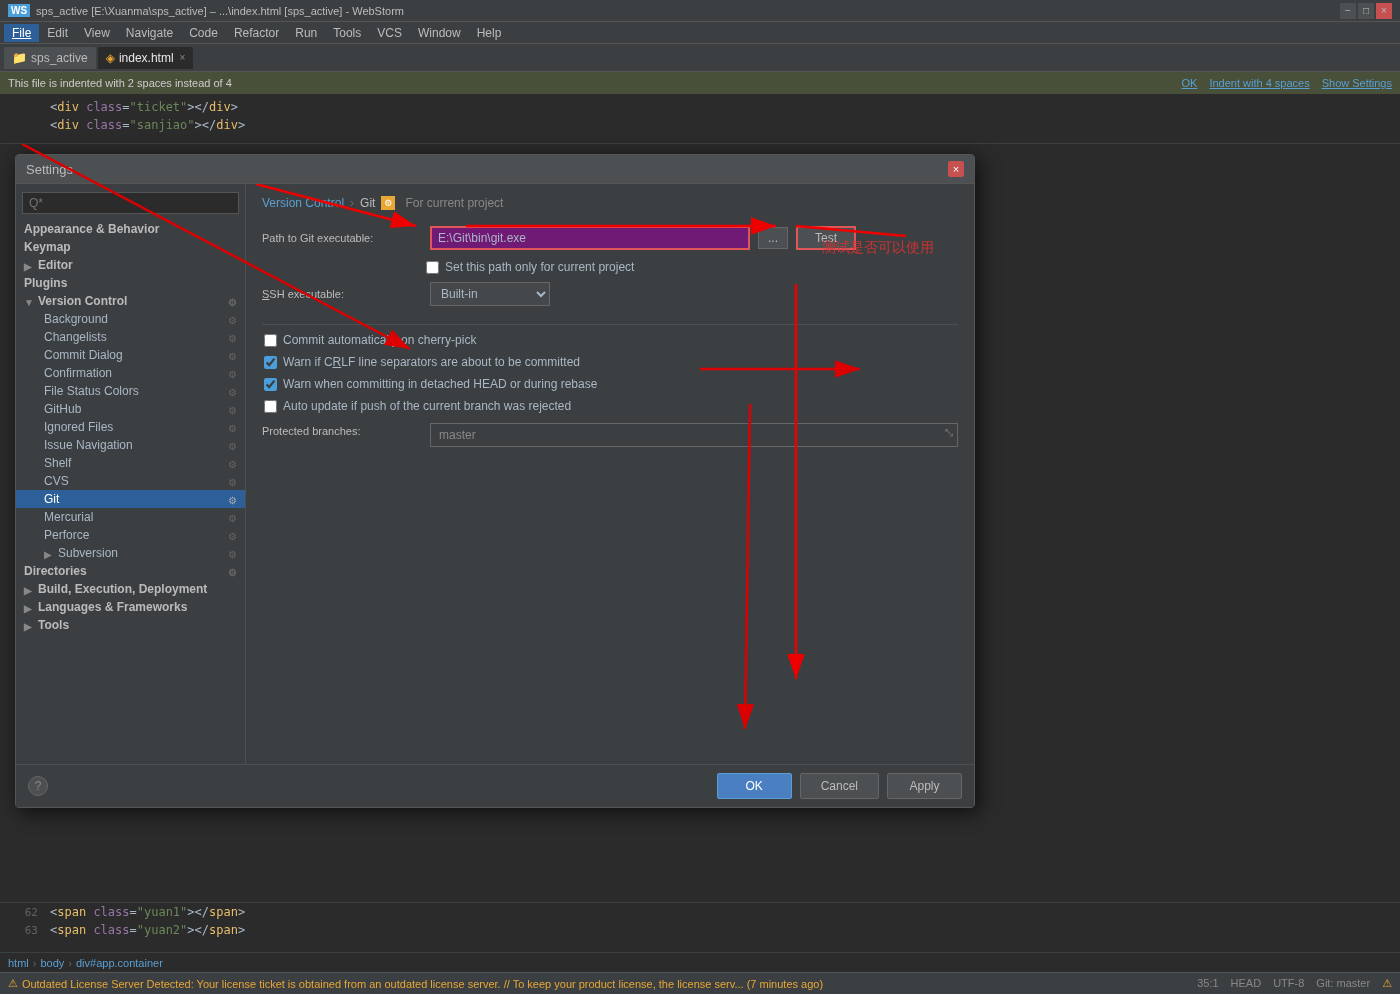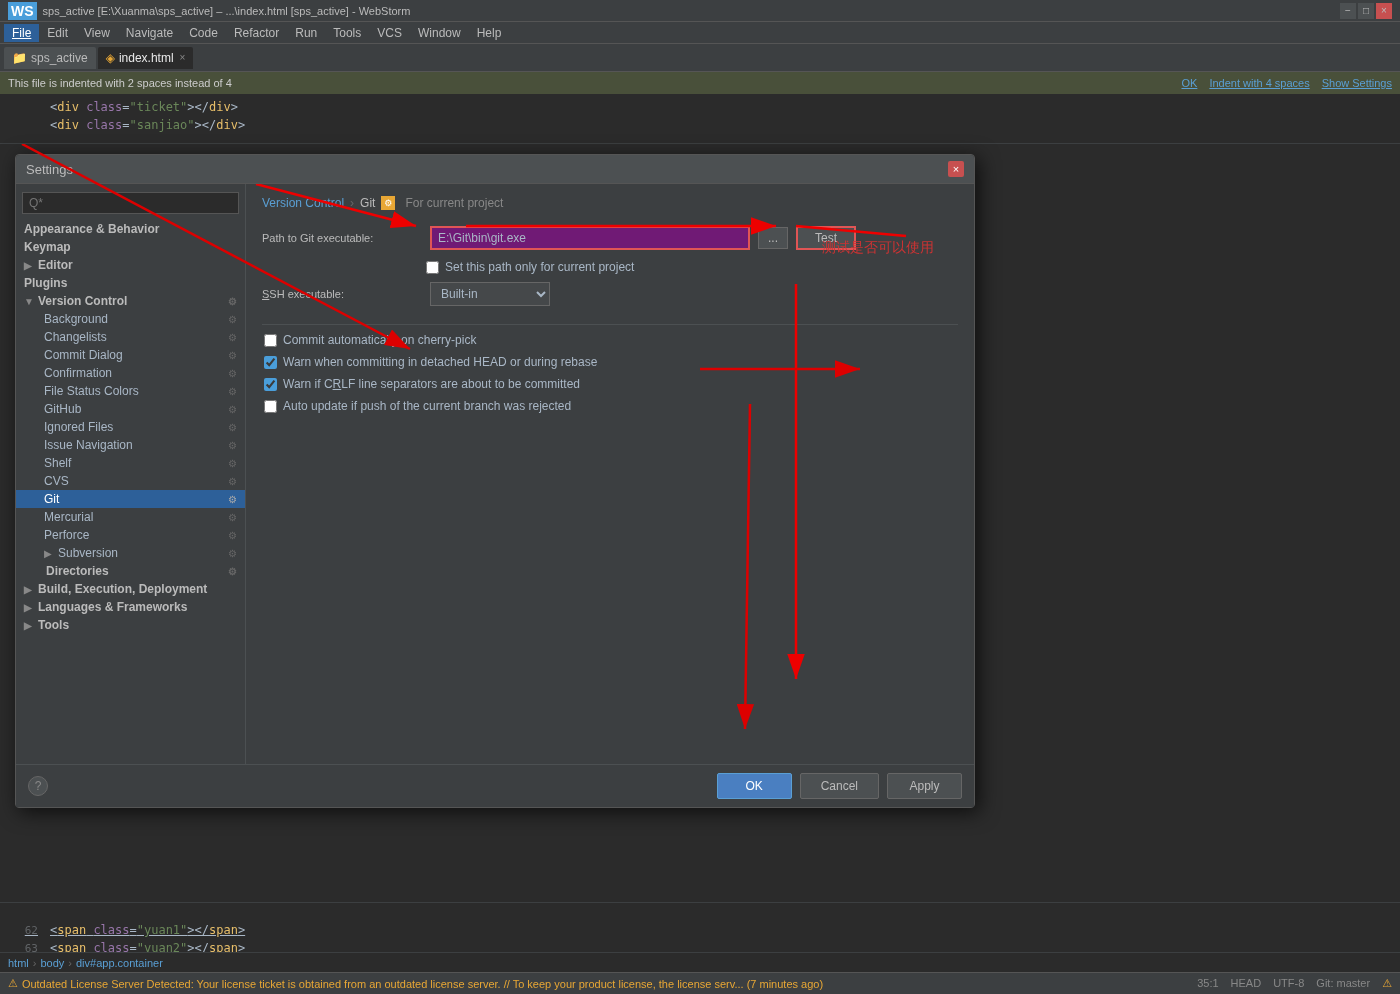--- a/index.html
+++ b/index.html
@@ -20,21 +20,21 @@
       display: flex;
       align-items: center;
       padding: 0 8px;
       color: #bbbbbb;
       font-size: 11px;
       border-bottom: 1px solid #555;
     }
     .title-bar .ws-logo {
       background: #4a9eda;
       color: white;
-      font-size: 14px;
+      font-size: 10px;
       font-weight: bold;
       padding: 1px 3px;
       margin-right: 6px;
     }
     .title-bar .window-controls {
       margin-left: auto;
       display: flex;
       gap: 2px;
     }
     .title-bar .win-btn {
@@ -213,21 +213,21 @@
       background: #2b2b2b;
       border: 1px solid #555;
       color: #bbbbbb;
       padding: 3px 6px;
       font-size: 12px;
       width: calc(100% - 12px);
       outline: none;
     }
     .tree-item {
       display: flex;
-      align-items: center;
+      align-items: flex-end;
       padding: 2px 8px 2px 16px;
       cursor: pointer;
       color: #a9b7c6;
       font-size: 12px;
       gap: 4px;
     }
     .tree-item.selected { background: #2d6099; color: white; }
     .tree-item.parent {
       padding-left: 8px;
       font-weight: bold;
@@ -617,21 +617,21 @@
           </div>
           <div class="tree-item tree-child">
             <span>Perforce</span>
             <span style="margin-left:auto; color:#666; font-size:10px">⚙</span>
           </div>
           <div class="tree-item tree-child">
             <span class="tree-arrow">▶</span>
             <span>Subversion</span>
             <span style="margin-left:auto; color:#666; font-size:10px">⚙</span>
           </div>
-          <div class="tree-item parent" style="padding-left:30px">
+          <div class="tree-item parent" style="padding-left:8px">
             <span>Directories</span>
             <span style="margin-left:auto; color:#666; font-size:10px">⚙</span>
           </div>
           <div class="tree-item parent">
             <span class="tree-arrow">▶</span>
             <span>Build, Execution, Deployment</span>
           </div>
           <div class="tree-item parent">
             <span class="tree-arrow">▶</span>
             <span>Languages &amp; Frameworks</span>
@@ -677,37 +677,46 @@
           </div>
 
           <div class="separator-line"></div>
 
           <div class="checkbox-row">
             <input type="checkbox" id="commitAutoCb" style="">
             <label class="checkbox-label" for="commitAutoCb">Commit automatically on cherry-pick</label>
           </div>
 
           <div class="checkbox-row">
-            <input type="checkbox" id="warnDetachedCb" checked="" style="">
-            <label class="checkbox-label" for="warnDetachedCb">Warn when committing in detached HEAD or during rebase</label>
-          </div>
-
-          <div class="checkbox-row">
             <input type="checkbox" id="warnCrlfCb" checked="" style="">
             <label class="checkbox-label" for="warnCrlfCb">
               Warn if C<span style="text-decoration:underline">R</span>LF line separators are about to be committed
             </label>
           </div>
 
+          <div class="checkbox-row">
+            <input type="checkbox" id="warnDetachedCb" checked="" style="">
+            <label class="checkbox-label" for="warnDetachedCb">Warn when committing in detached HEAD or during rebase</label>
+          </div>
+
 
           <div class="checkbox-row">
             <input type="checkbox" id="autoUpdateCb" style="">
             <label class="checkbox-label" for="autoUpdateCb">Auto update if push of the current branch was rejected</label>
           </div>
 
+          <div class="protected-branches-row">
+            <label class="form-label" style="padding-top:4px">Protected branches:</label>
+            <div style="flex:1; position:relative;">
+              <div class="text-field-full">
+                <span>master</span>
+                <span style="position:absolute; right:4px; top:3px; color:#888; font-size:10px; cursor:pointer">⤡</span>
+              </div>
+            </div>
+          </div>
 
           <div class="annotation">测试是否可以使用</div>
 
           <svg class="red-arrows-svg" xmlns="http://www.w3.org/2000/svg">
 
             <defs>
               <marker id="arrowhead" markerWidth="10" markerHeight="7" refX="10" refY="3.5" orient="auto">
                 <polygon points="0 0, 10 3.5, 0 7" fill="#e00"></polygon>
               </marker>
             </defs>
@@ -743,21 +752,21 @@
 
     <line x1="22" y1="0" x2="410" y2="205" stroke="#dd0000" stroke-width="2.5" marker-end="url(#arrow1)"></line>
 
     <line x1="700" y1="225" x2="860" y2="225" stroke="#dd0000" stroke-width="2.5" marker-end="url(#arrow1)"></line>
 
     <line x1="750" y1="260" x2="745" y2="585" stroke="#dd0000" stroke-width="2.5" marker-end="url(#arrow1)"></line>
   </svg>
 
 </div>
 
-<div class="bottom-area" style="position:relative; height:46px; background:#2b2b2b; border-top:1px solid #3c3f41; padding:18px 8px; font-family:monospace; font-size:12px;text-decoration:underline;">
+<div class="bottom-area" style="position:relative; height:46px; background:#2b2b2b; border-top:1px solid #3c3f41; padding:0 8px; font-family:monospace; font-size:12px;">
   <div class="editor-line">
     <span class="line-num" style="color:#606366">62</span>
     <span>&lt;<span style="color:#e8bf6a">span</span> <span style="color:#9876aa">class</span>=<span style="color:#6a8759">"yuan1"</span>&gt;&lt;/<span style="color:#e8bf6a">span</span>&gt;</span>
   </div>
   <div class="editor-line">
     <span class="line-num" style="color:#606366">63</span>
     <span>&lt;<span style="color:#e8bf6a">span</span> <span style="color:#9876aa">class</span>=<span style="color:#6a8759">"yuan2"</span>&gt;&lt;/<span style="color:#e8bf6a">span</span>&gt;</span>
   </div>
 </div>
 

